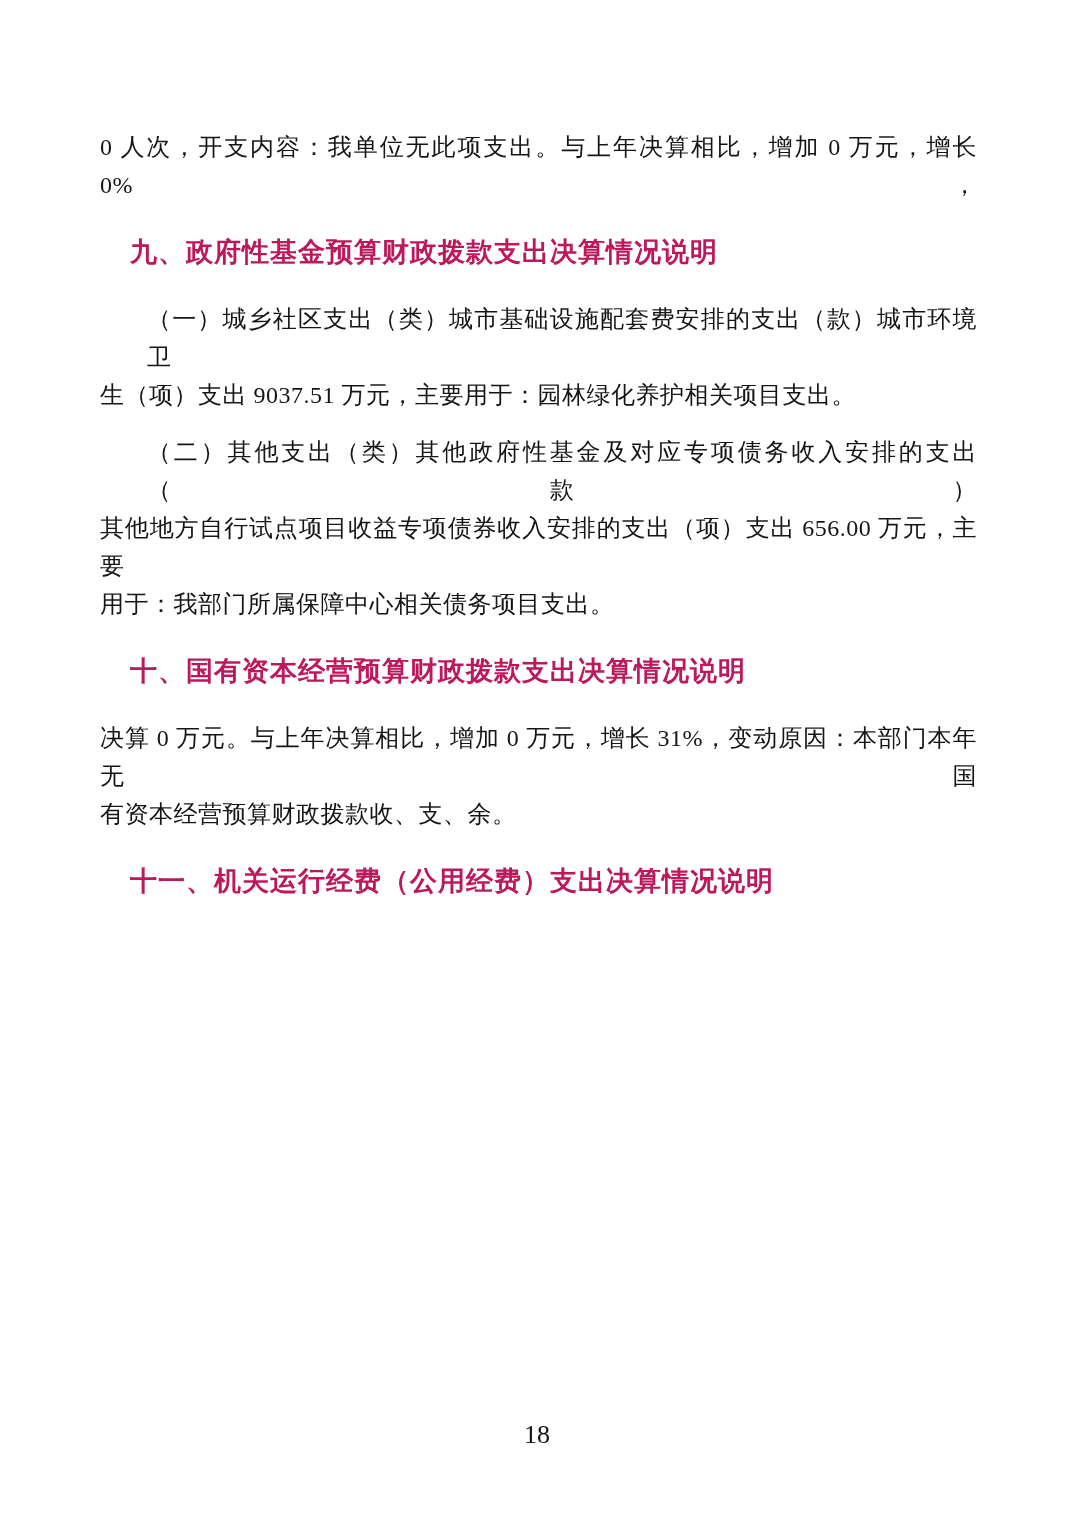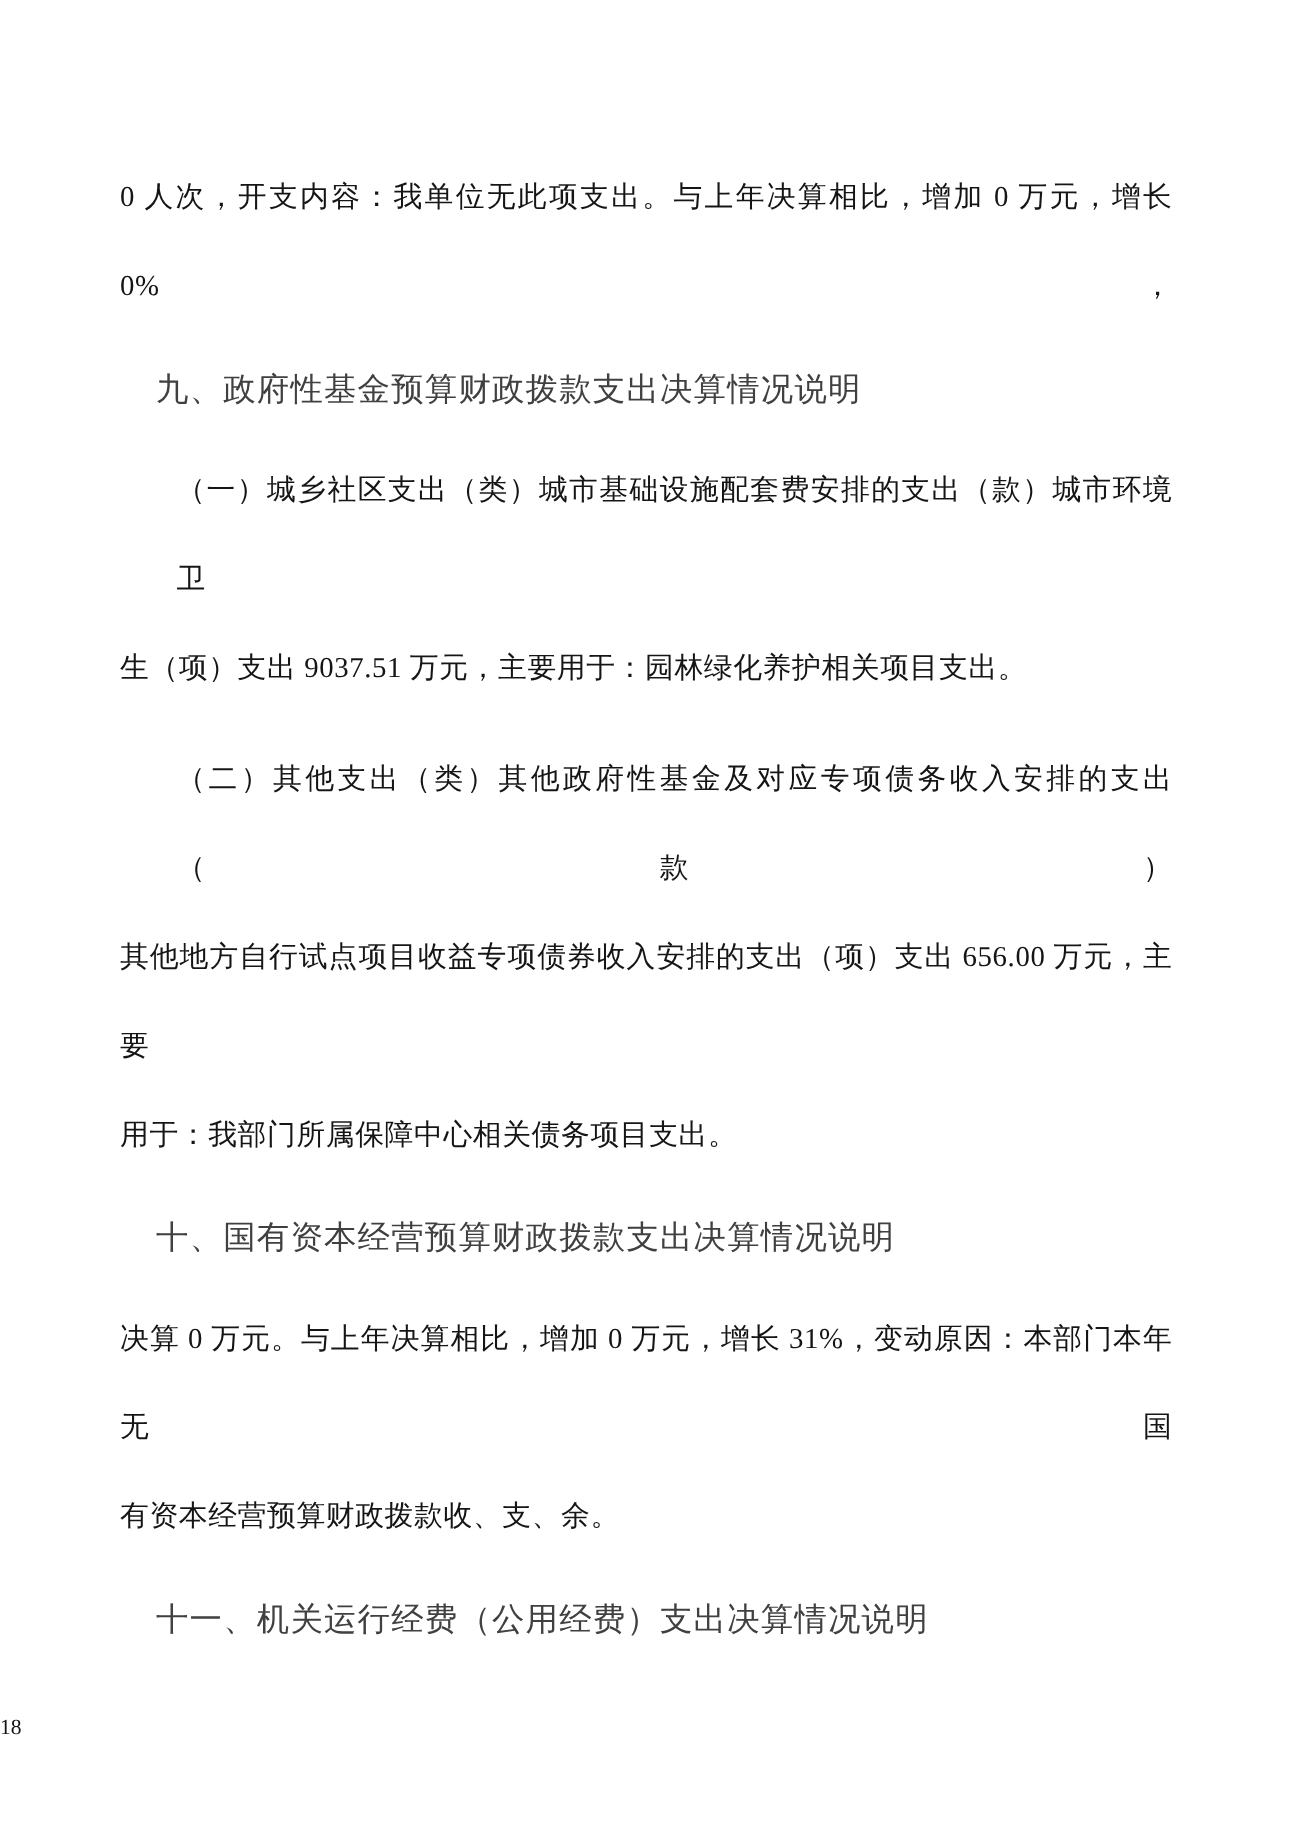--- a/index.html
+++ b/index.html
@@ -18,47 +18,48 @@
     overflow: hidden;
   }
   .content {
     padding: 128px 97px 0 100px;
   }
   .para {
     margin: 0 0 19px 0;
   }
   .line {
     font-size: 24px;
-    line-height: 74px;
+    line-height: 38px;
     letter-spacing: 0.5px;
   }
   
   .jline {
     text-align: justify;
     text-align-last: justify;
   }
   .indent {
     padding-left: 47px;
   }
   .heading {
     font-family: "Liberation Sans", "DejaVu Sans", sans-serif;
-    font-weight: 400;
+    font-weight: 700;
     font-size: 27px;
     line-height: 58px;
     letter-spacing: 1px;
-    color: #404040;
+    color: #be185d;
     margin: 0 0 19px 0;
     padding-left: 30px;
   }
   .page-number {
     position: absolute;
     left: 0;
     right: 0;
     bottom: 70px;
-    font-size: 18px;
+    text-align: center;
+    font-size: 26px;
     color: #151515;
   }
 </style>
 </head>
 <body>
 
 <div class="page">
   <div class="content">
 
     <div class="para">

